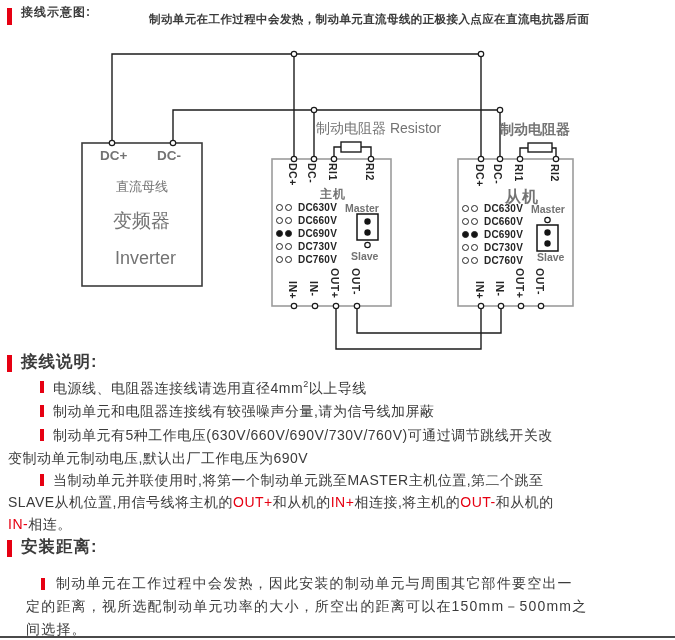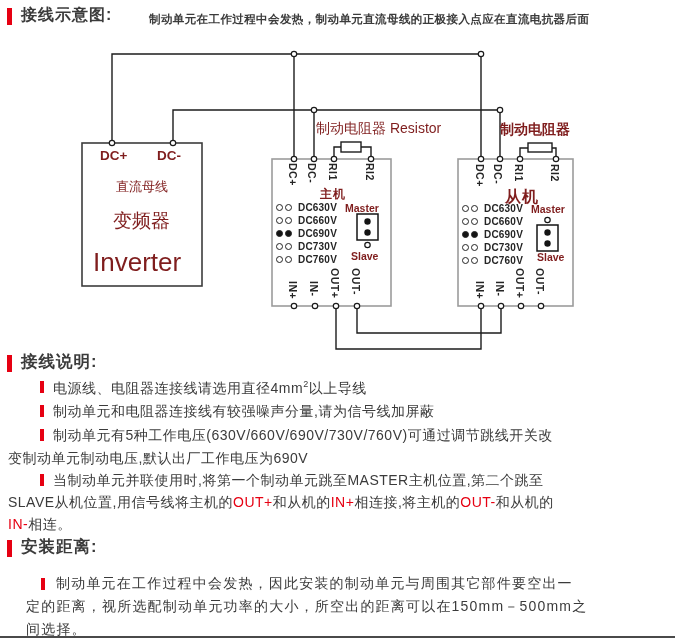--- a/index.html
+++ b/index.html
@@ -4,26 +4,26 @@
 <style>
   html,body{margin:0;padding:0;background:#ffffff;}
   #screen{
     position:relative;width:675px;height:640px;background:#fff;overflow:hidden;
     font-family:"Liberation Sans","DejaVu Sans",sans-serif;color:#3b3b3b;
   }
   .abs{position:absolute;white-space:nowrap;line-height:1.15;}
   #wire-layer{position:absolute;left:0;top:0;pointer-events:none;}
   .sec-bar{position:absolute;width:5px;background:#e60012;}
   .mini-bar{position:absolute;width:4px;height:12px;background:#e60012;}
-  .sec-title{font-size:16px;font-weight:600;color:#3b3b3b;letter-spacing:1px;}
+  .sec-title{font-size:12px;font-weight:600;color:#3b3b3b;letter-spacing:1px;}
   .body-line{font-size:14px;color:#3b3b3b;letter-spacing:.5px;}
   .red-t{color:#e60012;}
   .vlab{position:absolute;writing-mode:vertical-rl;text-orientation:mixed;
         font-size:10.5px;font-weight:600;color:#252525;line-height:1;letter-spacing:.5px;white-space:nowrap;}
-  .dlab{position:absolute;color:#7f1d1d;white-space:nowrap;line-height:1;}
+  .dlab{position:absolute;color:#737373;white-space:nowrap;line-height:1;}
   .vrow{position:absolute;display:flex;align-items:center;height:9px;}
   .led{width:7px;height:7px;border:1.2px solid #252525;border-radius:50%;background:#fff;box-sizing:border-box;margin-right:2px;}
   .led.on{background:#141414;}
   .vrow .vtxt{font-size:10px;font-weight:600;color:#252525;margin-left:4px;letter-spacing:.2px;}
   sup{font-size:9px;}
   #bottom-rule{position:absolute;left:0;top:636px;width:675px;height:2px;background:#4a4a4a;}
 </style>
 </head>
 <body>
 
@@ -95,21 +95,21 @@
   <div class="abs sec-title" style="left:21px;top:6px;">接线示意图:</div>
   <div class="abs" style="left:149px;top:13px;font-size:11.5px;font-weight:700;letter-spacing:.4px;">制动单元在工作过程中会发热，制动单元直流母线的正极接入点应在直流电抗器后面</div>
 
   <div class="dlab" style="left:316px;top:121px;font-size:14px;">制动电阻器 Resistor</div>
   <div class="dlab" style="left:500px;top:122px;font-size:14px;font-weight:bold;">制动电阻器</div>
 
   <div class="dlab" style="left:100px;top:149px;font-size:13.5px;font-weight:600;">DC+</div>
   <div class="dlab" style="left:157px;top:149px;font-size:13.5px;font-weight:600;">DC-</div>
   <div class="dlab" style="left:116px;top:180px;font-size:13px;">直流母线</div>
   <div class="dlab" style="left:113px;top:211px;font-size:19px;">变频器</div>
-  <div class="dlab" style="left:93px;top:249px;font-size:26px;">Inverter</div>
+  <div class="dlab" style="left:115px;top:249px;font-size:18px;">Inverter</div>
 
   <div class="vlab" style="left:287px;top:163px;">DC+</div>
   <div class="vlab" style="left:306px;top:163px;">DC-</div>
   <div class="vlab" style="left:327px;top:163px;">RI1</div>
   <div class="vlab" style="left:364px;top:163px;">RI2</div>
 
   <div class="vlab" style="left:287px;top:281px;">IN+</div>
   <div class="vlab" style="left:308px;top:281px;">IN-</div>
   <div class="vlab" style="left:329px;top:268px;">OUT+</div>
   <div class="vlab" style="left:350px;top:268px;">OUT-</div>

